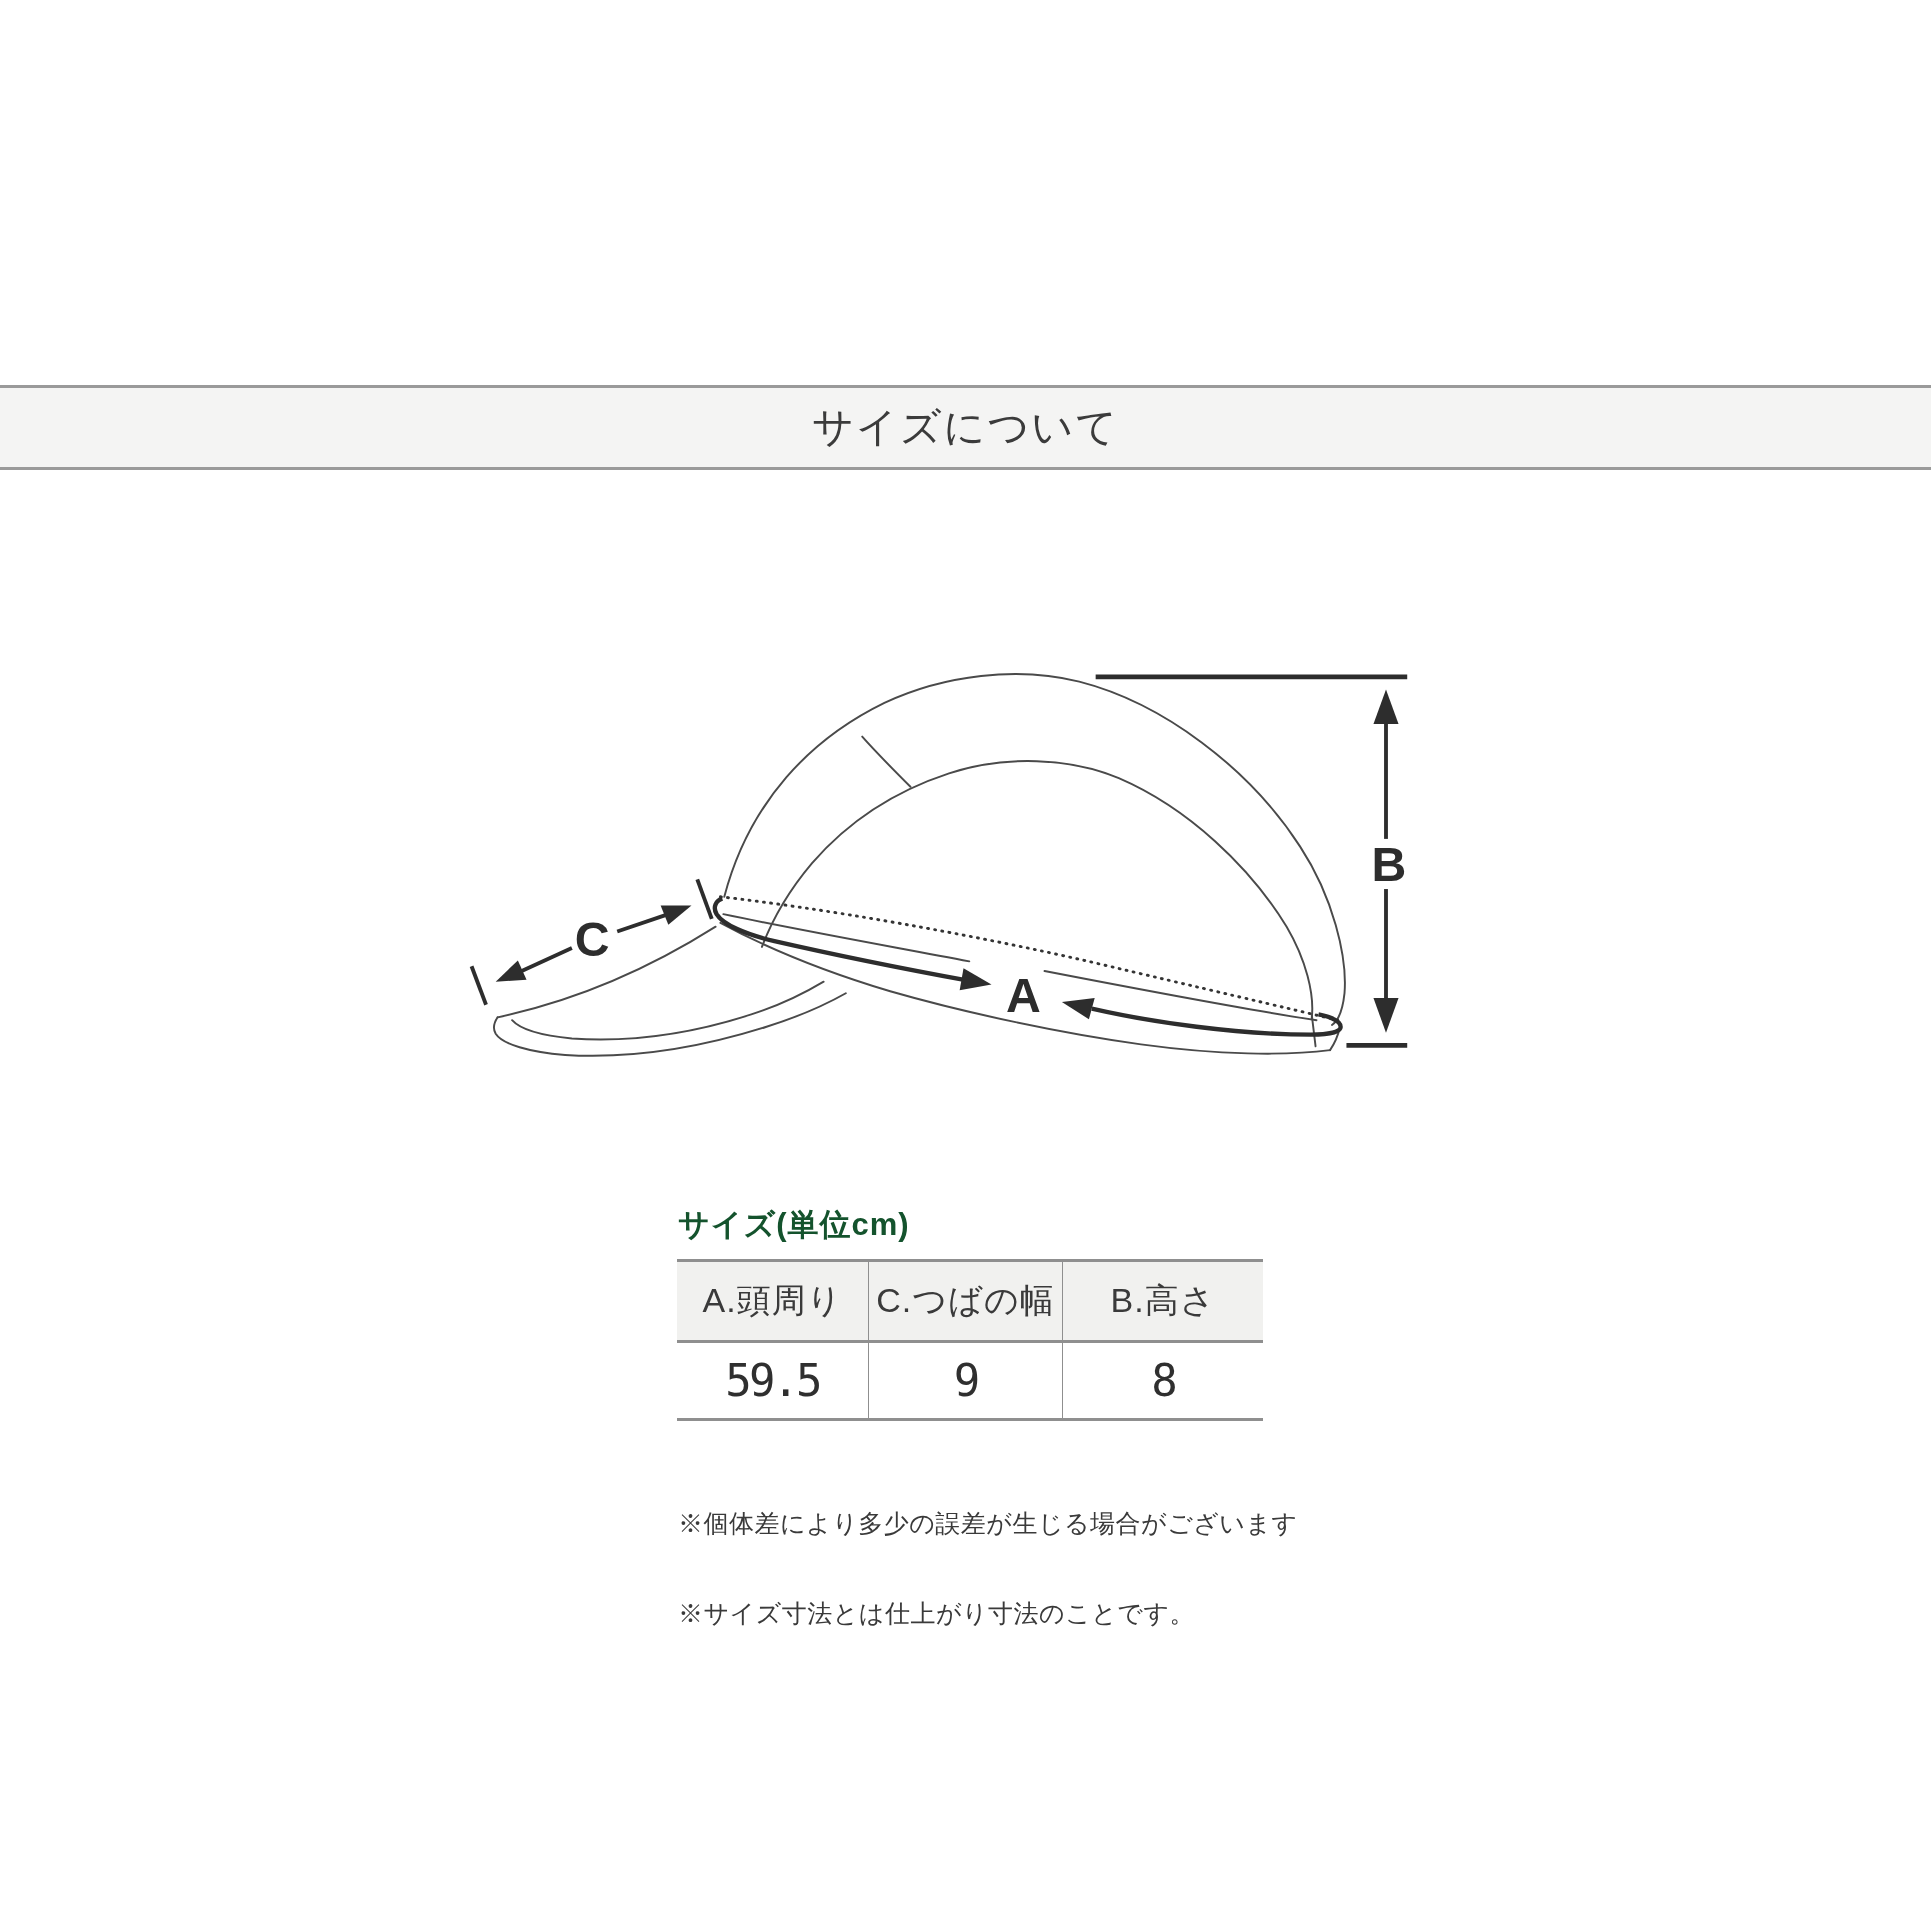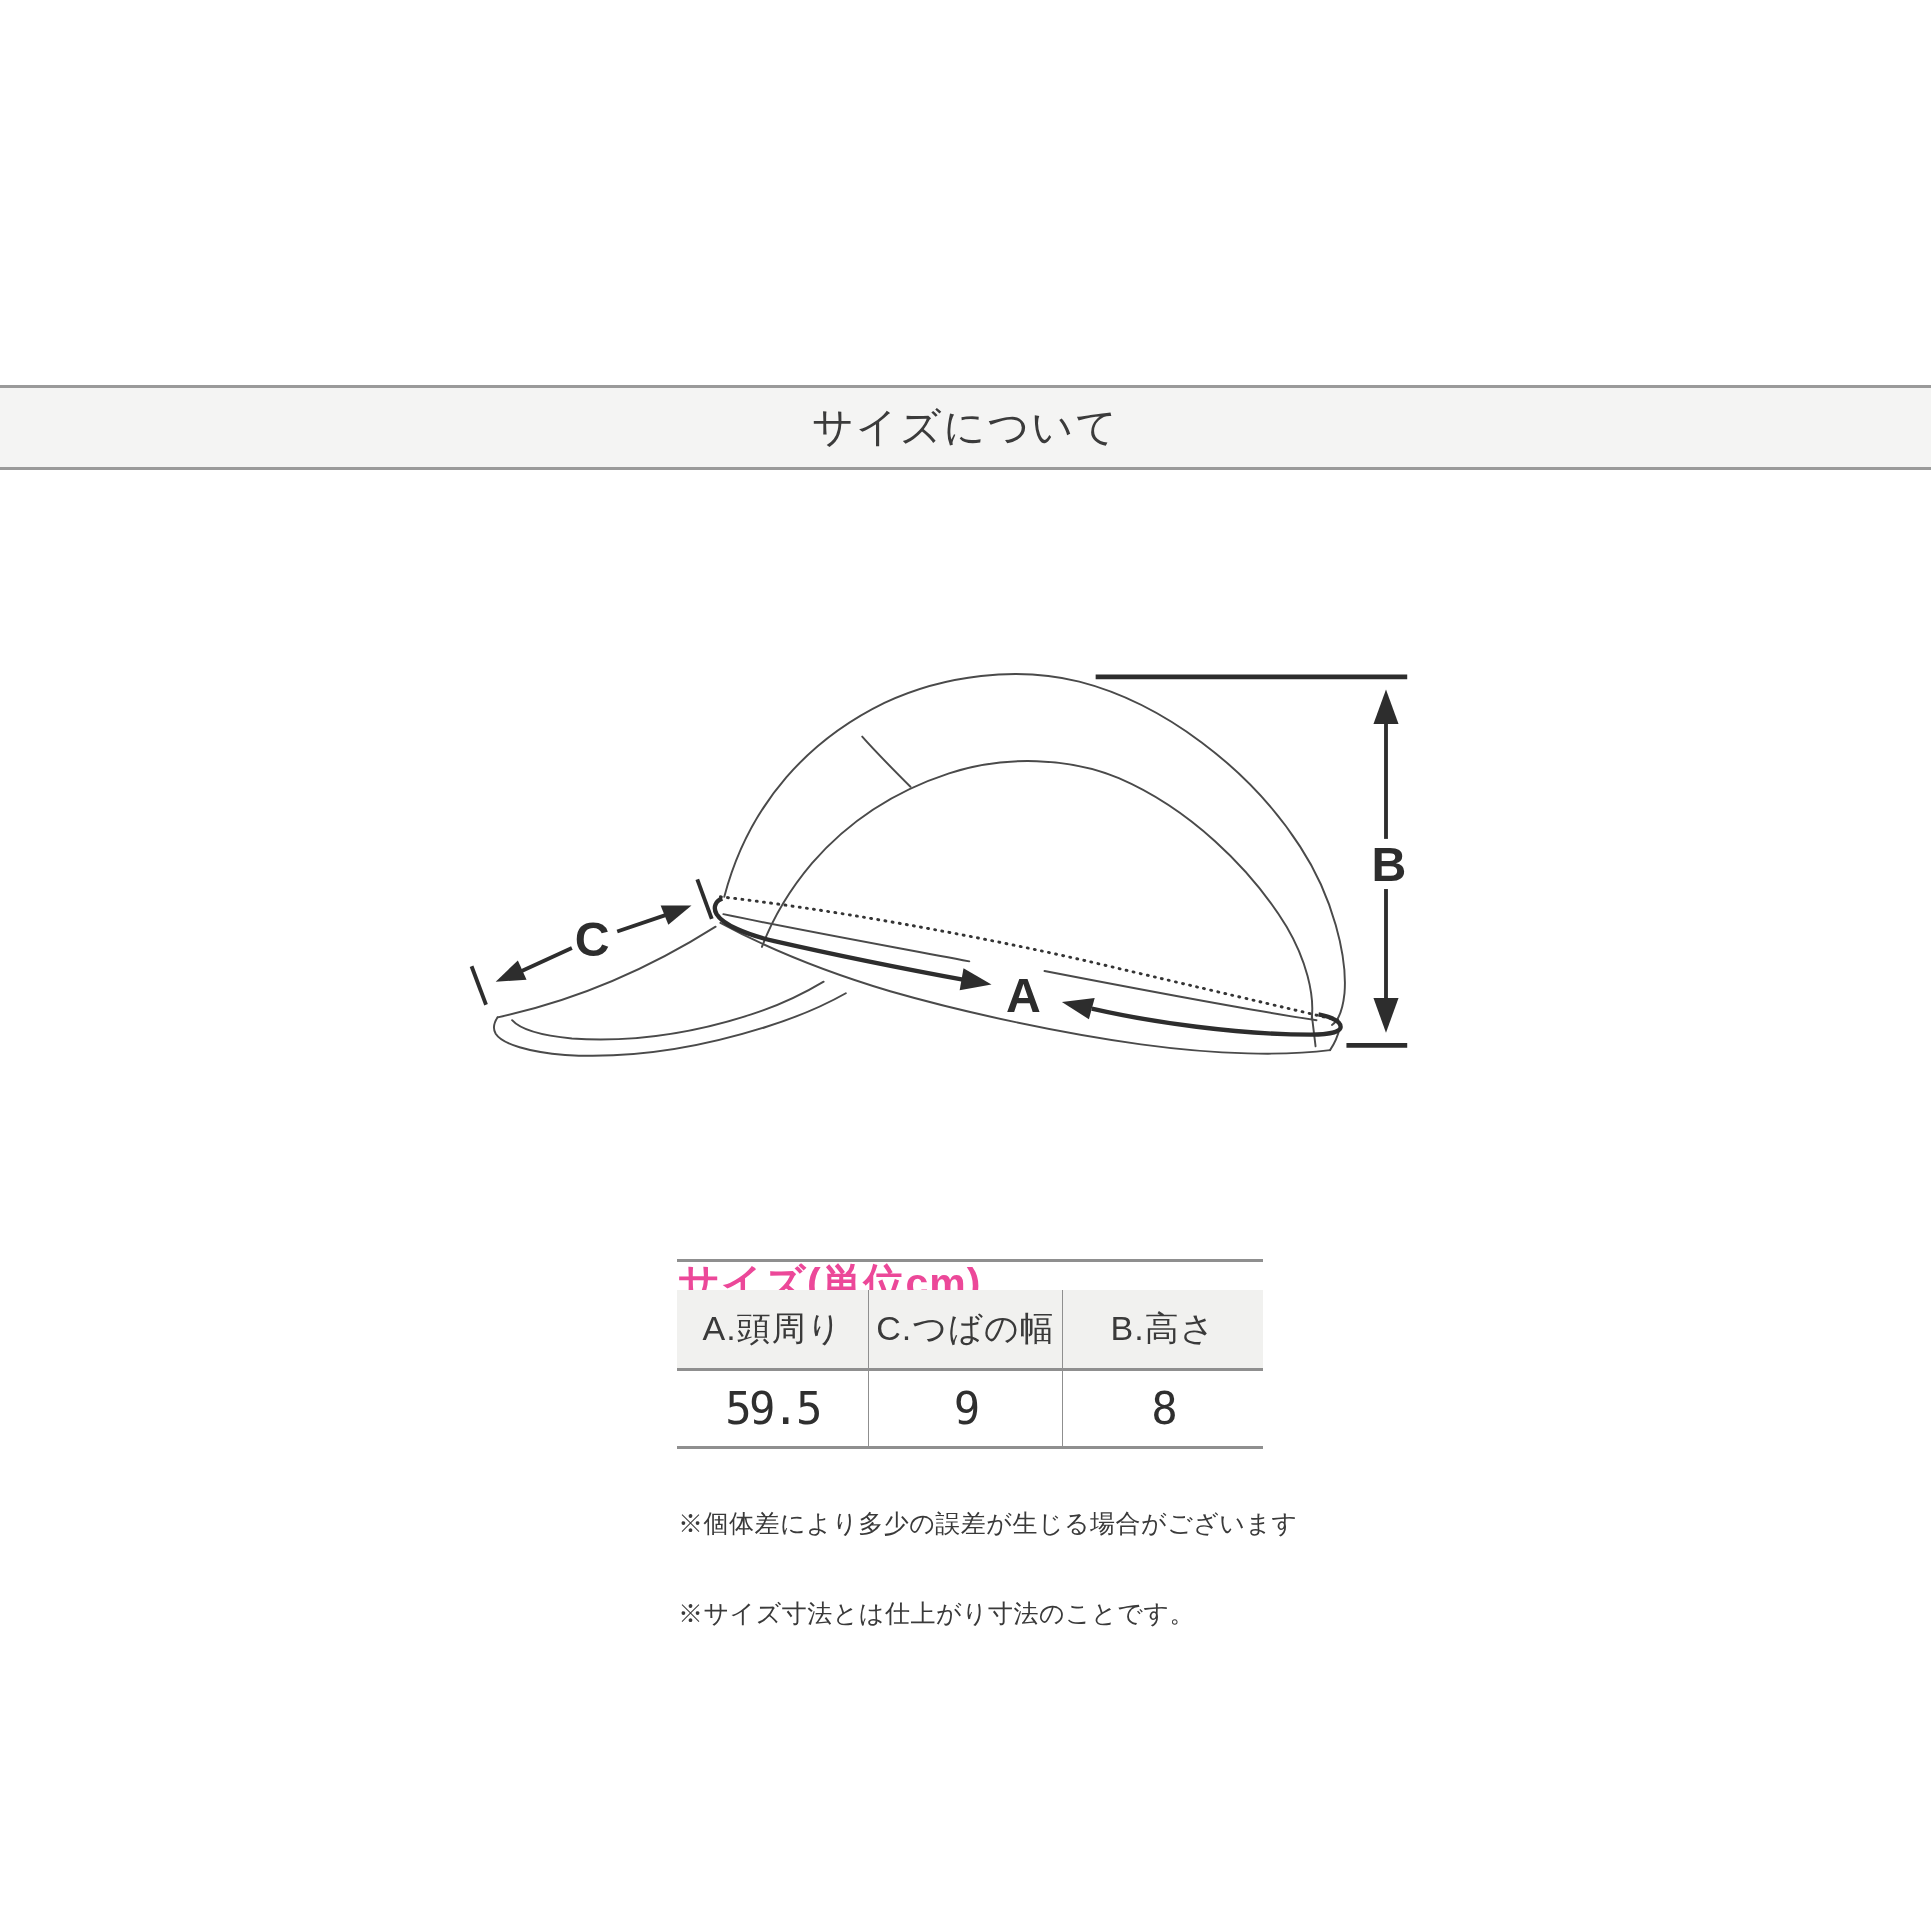--- a/index.html
+++ b/index.html
@@ -24,32 +24,32 @@
   .bold-line{fill:none;stroke:#2d2d2d;stroke-width:4.5;stroke-linecap:butt;}
   .dim-line{fill:none;stroke:#2d2d2d;stroke-width:4;stroke-linecap:butt;}
   .ref-line{fill:none;stroke:#2d2d2d;stroke-width:5;stroke-linecap:butt;}
   .arrow-head{fill:#2d2d2d;stroke:none;}
   .dim-label{
     font-family:"Liberation Sans",sans-serif;font-weight:bold;font-size:50px;
     fill:#2d2d2d;text-anchor:middle;
   }
   
   .size-title{
-    position:absolute;left:678px;top:1256px;
-    font-size:41px;font-weight:bold;color:#ec4899;letter-spacing:1px;
+    position:absolute;left:678px;top:1204px;
+    font-size:31px;font-weight:bold;color:#14532d;letter-spacing:1px;
   }
   .size-table{
     position:absolute;left:677px;top:1259px;width:586px;
     display:grid;grid-template-columns:191px 194px 201px;
     border-top:3.9px solid #8f8f8f;border-bottom:3.9px solid #8f8f8f;
   }
   .size-table .th{
     height:78px;background:#f1f1ef;border-bottom:3.9px solid #8f8f8f;
     display:flex;align-items:center;justify-content:center;
-    font-size:34px;color:#3a3a3a;letter-spacing:1px;margin-top:28px;
+    font-size:34px;color:#3a3a3a;letter-spacing:1px;
   }
   .size-table .td{
     height:75px;background:#ffffff;
     display:flex;align-items:center;justify-content:center;
     font-family:"DejaVu Sans Mono","Liberation Mono",monospace;
     font-size:44px;color:#2f2f2f;letter-spacing:-2.9px;
   }
   .size-table .col-sep{border-left:1.9px solid #8f8f8f;}
   
   .notes{

